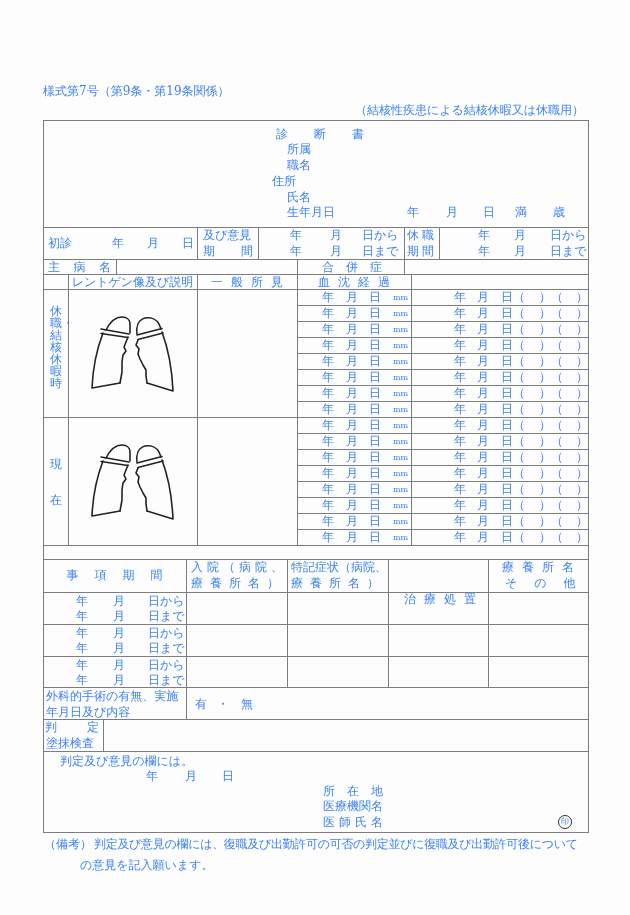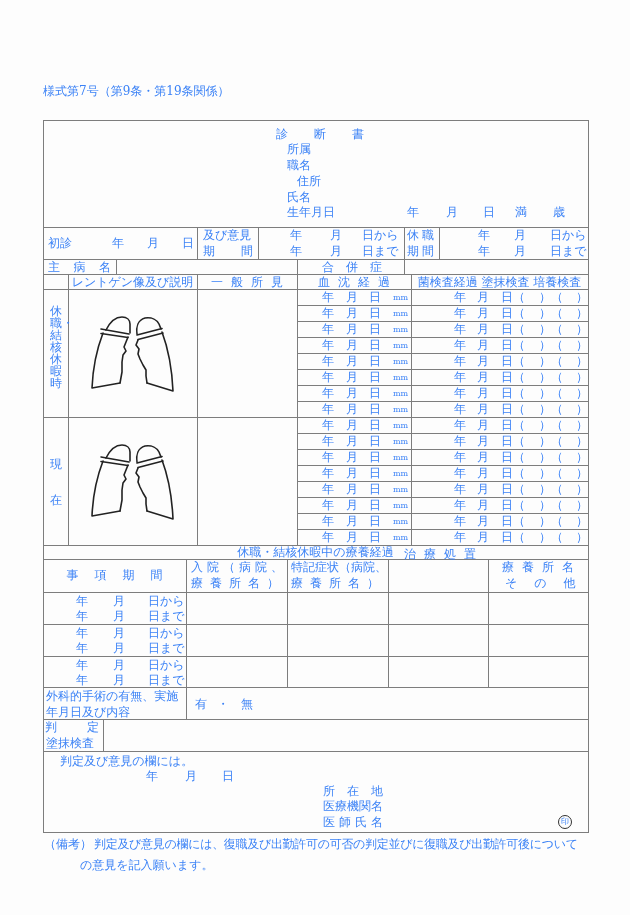--- a/index.html
+++ b/index.html
@@ -34,20 +34,21 @@
 
   .seal { position: absolute; left: 558px; top: 799px; width: 14px; height: 14px;
           border: 1px solid #333; border-radius: 50%; font-size: 8px; line-height: 12px; text-align: center; }
 </style>
 </head>
 <body>
 
 <div id="page">
 
   <div class="t" style="left:43px;top:68px">様式第7号（第9条・第19条関係）</div>
+  <div class="t" style="right:42px;top:87px">（結核性疾患による結核休暇又は休職用）</div>
 
   <div>
 
     <div class="hl" style="left:43px;top:104px;width:546px"></div>
     <div class="hl" style="left:43px;top:211px;width:546px"></div>
     <div class="hl" style="left:43px;top:243px;width:546px"></div>
     <div class="hl" style="left:43px;top:258px;width:546px"></div>
     <div class="hl" style="left:43px;top:273px;width:546px"></div>
     <div class="hl" style="left:43px;top:401px;width:546px"></div>
     <div class="hl" style="left:43px;top:529px;width:546px"></div>
@@ -96,21 +97,21 @@
     <div class="vl" style="left:287px;top:543px;height:128px"></div>
     <div class="vl" style="left:388px;top:543px;height:128px"></div>
     <div class="vl" style="left:488px;top:543px;height:128px"></div>
 
     <div class="vl" style="left:103px;top:703px;height:32px"></div>
   </div>
 
   <div class="t" style="left:276px;top:111px;letter-spacing:26px">診断書</div>
   <div class="t" style="left:287px;top:126px">所属</div>
   <div class="t" style="left:287px;top:142px">職名</div>
-  <div class="t" style="left:297px;top:158px">住所</div>
+  <div class="t" style="left:272px;top:158px">住所</div>
   <div class="t" style="left:287px;top:174px">氏名</div>
   <div class="t" style="left:287px;top:189px">生年月日</div>
   <div class="t" style="left:407px;top:189px">年</div>
   <div class="t" style="left:446px;top:189px">月</div>
   <div class="t" style="left:483px;top:189px">日</div>
   <div class="t" style="left:515px;top:189px">満</div>
   <div class="t" style="left:553px;top:189px">歳</div>
 
   <div class="t" style="left:48px;top:220px">初診</div>
   <div class="t" style="left:112px;top:220px">年</div>
@@ -136,21 +137,20 @@
   <div class="t" style="left:550px;top:228px">日まで</div>
 
   <div class="t" style="left:48px;top:244px;letter-spacing:13.5px">主病名</div>
   <div class="cell" style="left:117px;top:244px;width:180px;height:14px"></div>
   <div class="t" style="left:322px;top:244px;letter-spacing:12px">合併症</div>
   <div class="cell" style="left:405px;top:244px;width:183px;height:14px"></div>
 
   <div class="t ctr" style="left:68px;top:259px;width:129px">レントゲン像及び説明</div>
   <div class="t ctr" style="left:197px;top:259px;width:100px;letter-spacing:8px;padding-left:8px">一般所見</div>
   <div class="t ctr" style="left:297px;top:259px;width:114px;letter-spacing:8px;padding-left:8px">血沈経過</div>
-  <div class="t ctr" style="left:411px;top:259px;width:177px">菌検査経過 塗抹検査 培養検査</div>
 
   <div class="vtext" style="left:50px;top:289px">休職・結核休暇時</div>
   <svg class="lung" style="left:90px;top:298px" viewBox="0 0 90 80">
     <path d="M16,16 C20,8 26,3 32,3 C37,3 40,6 40,10 L40,19"></path>
     <path d="M11,15 L39,20"></path>
       <path d="M11,19.5 L38,23.5"></path>
     <path d="M13,19 C8,32 3,50 2,74 L30,69"></path>
     <path d="M38,23 L36,28 L34,33 L36,37 L33,41 L32,48 L32,58 L30,69"></path>
     <path d="M47,20 C46,13 48,6 55,4 C62,3 67,6 69,10 L71,15"></path>
     <path d="M47,21 L72,14.5"></path>
@@ -347,28 +347,27 @@
       <span class="t em">月</span>
       <span class="t ed">日</span>
       <span class="t eu">mm</span>
     <span class="t by">年</span>
       <span class="t bm">月</span>
       <span class="t bd">日（</span>
       <span class="t bs">）（</span>
       <span class="t bc">）</span>
   </div>
 
-  <div class="t ctr" style="left:43px;top:529px;width:545px">休職・結核休暇中の療養経過</div>
 
   <div class="t ctr" style="left:43px;top:552px;width:143px;letter-spacing:16px;padding-left:16px">事項期間</div>
   <div class="t" style="left:191px;top:544px;letter-spacing:4px">入院（病院、</div>
   <div class="t" style="left:191px;top:560px;letter-spacing:7px">療養所名）</div>
   <div class="t" style="left:291px;top:544px">特記症状（病院、</div>
   <div class="t" style="left:291px;top:560px;letter-spacing:7px">療養所名）</div>
-  <div class="t ctr" style="left:388px;top:531px;width:100px;letter-spacing:8px;padding-left:12px">治療処置</div>
+  <div class="t ctr" style="left:388px;top:576px;width:100px;letter-spacing:8px;padding-left:12px">治療処置</div>
   <div class="t ctr" style="left:488px;top:544px;width:100px;letter-spacing:8px;padding-left:8px">療養所名</div>
   <div class="t ctr" style="left:488px;top:560px;width:100px;letter-spacing:17px;padding-left:17px">その他</div>
 
   <div class="trow" style="top:576px">
     <span class="t l1 ty">年</span>
       <span class="t l1 tm">月</span>
       <span class="t l1 td">日から</span>
     <span class="t l2 ty">年</span>
       <span class="t l2 tm">月</span>
       <span class="t l2 td">日まで</span>

